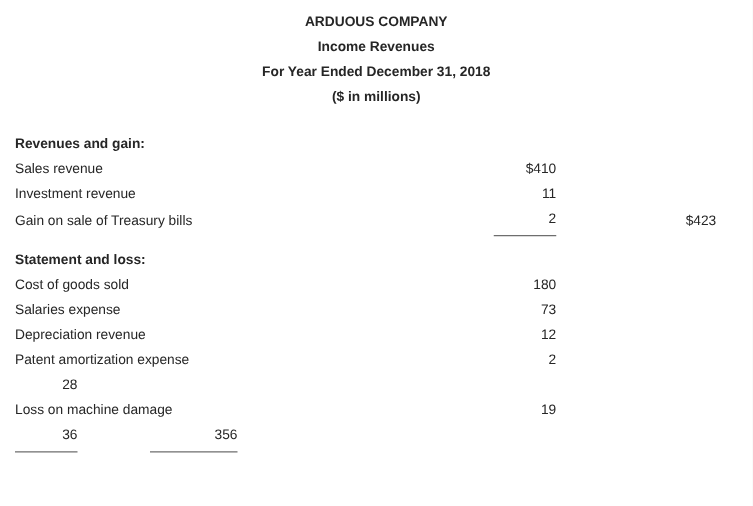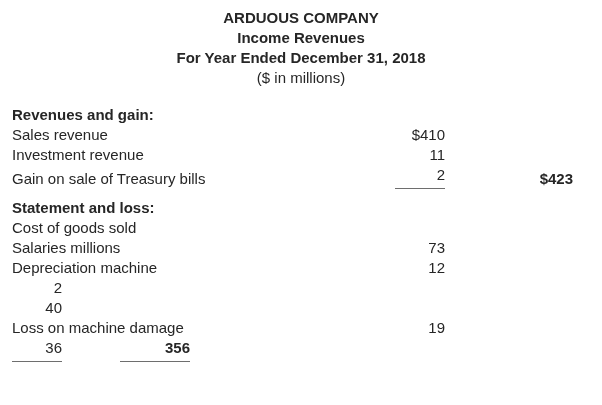--- a/index.html
+++ b/index.html
@@ -8,50 +8,50 @@
     --bg:#ffffff;
   }
   html,body{margin:0;padding:0;}
   body{background:#f4f4f4;}
   .page{
     position:relative;
     width:602px;height:405px;
     background:var(--bg);
     color:var(--text);
     font-family:"Liberation Sans", sans-serif;
-    font-size:15px;
+    font-size:11px;
     box-sizing:border-box;
     overflow:hidden;
     margin:0 auto;
   }
   .header{
     padding-top:8px;
     text-align:center;
     font-weight:bold;
     line-height:20px;
   }
-  .header .units{font-weight:normal;}
+  .header .units{font-weight:bold;}
   .statement-body{
     padding:8px 29px 0 12px;
   }
   .row{
     display:flex;
-    align-items:flex-end;
+    align-items:center;
     line-height:20px;
   }
   .row.section, .row.total{margin-top:9px;}
   .row.section .label, .row.total .label{font-weight:bold;}
   .label{flex:1;}
   .col{
     display:flex;
     justify-content:flex-end;
     box-sizing:content-box;
   }
   .col1{width:50px;}
-  .col2{width:70px;margin-left:58px;font-weight:bold;}
+  .col2{width:70px;margin-left:58px;}
   .col.rule-single{border-bottom:1.5px solid var(--rule);padding-bottom:3px;}
 </style>
 </head>
 <body>
 
 <div class="page">
   <div class="header">
     <div class="company">ARDUOUS COMPANY</div>
     <div class="title">Income Revenues</div>
     <div class="period">For Year Ended December 31, 2018</div>
@@ -108,61 +108,66 @@
           <span class="cur"></span>
           <span class="num"></span>
         </span>
     <span class="col col2" style="border-bottom: none;">
           <span class="cur"></span>
           <span class="num"></span>
         </span>
   </div>
       <div class="row item">
     <span class="label">Cost of goods sold</span>
+    <span class="col col1">
+          <span class="cur"></span>
+          <span class="num">180</span>
+        </span>
     <span class="col col2" style="border-bottom: none;">
           <span class="cur"></span>
           <span class="num"></span>
         </span>
   </div>
       <div class="row item">
-    <span class="label">Salaries millions</span>
+    <span class="label">Salaries expense</span>
     <span class="col col1">
           <span class="cur"></span>
           <span class="num">73</span>
         </span>
     <span class="col col2" style="border-bottom: none;">
           <span class="cur"></span>
           <span class="num"></span>
         </span>
   </div>
       <div class="row item">
-    <span class="label">Depreciation machine</span>
+    <span class="label">Depreciation revenue</span>
     <span class="col col1">
           <span class="cur"></span>
           <span class="num">12</span>
         </span>
     <span class="col col2" style="border-bottom: none;">
           <span class="cur"></span>
           <span class="num"></span>
         </span>
   </div>
       <div class="row item">
+    <span class="label">Patent amortization expense</span>
     <span class="col col1">
           <span class="cur"></span>
           <span class="num">2</span>
         </span>
     <span class="col col2" style="border-bottom: none;">
           <span class="cur"></span>
           <span class="num"></span>
         </span>
   </div>
       <div class="row item">
     <span class="col col1">
           <span class="cur"></span>
-          <span class="num">40</span>
+          <span class="num">28</span>
         </span>
     <span class="col col2" style="border-bottom: none;">
           <span class="cur"></span>
           <span class="num"></span>
         </span>
   </div>
       <div class="row item">
     <span class="label">Loss on machine damage</span>
     <span class="col col1">
           <span class="cur"></span>

